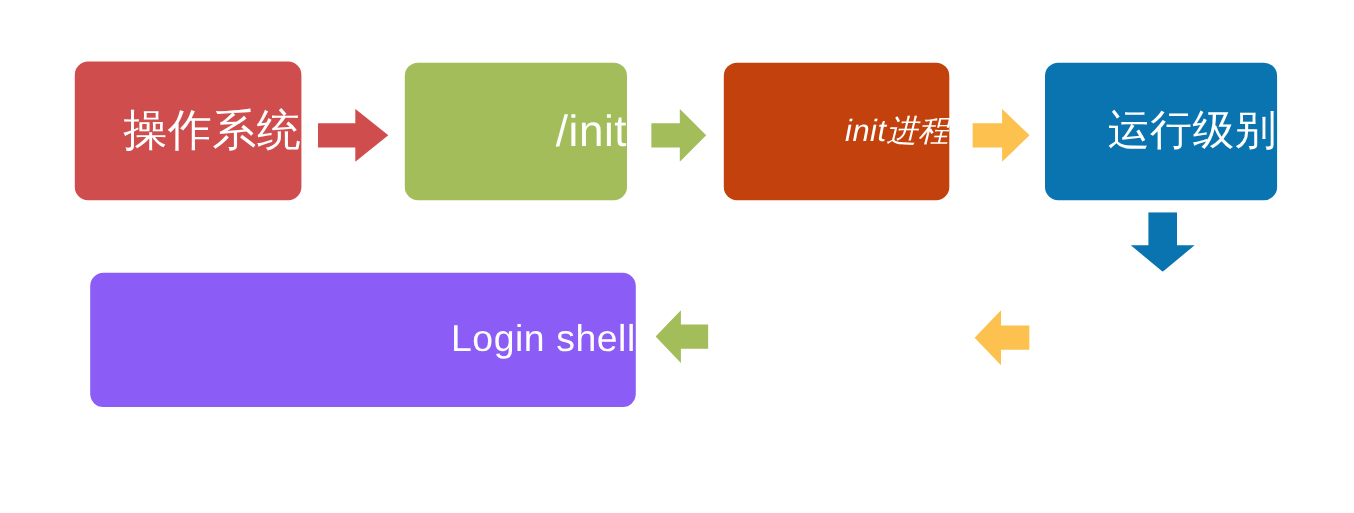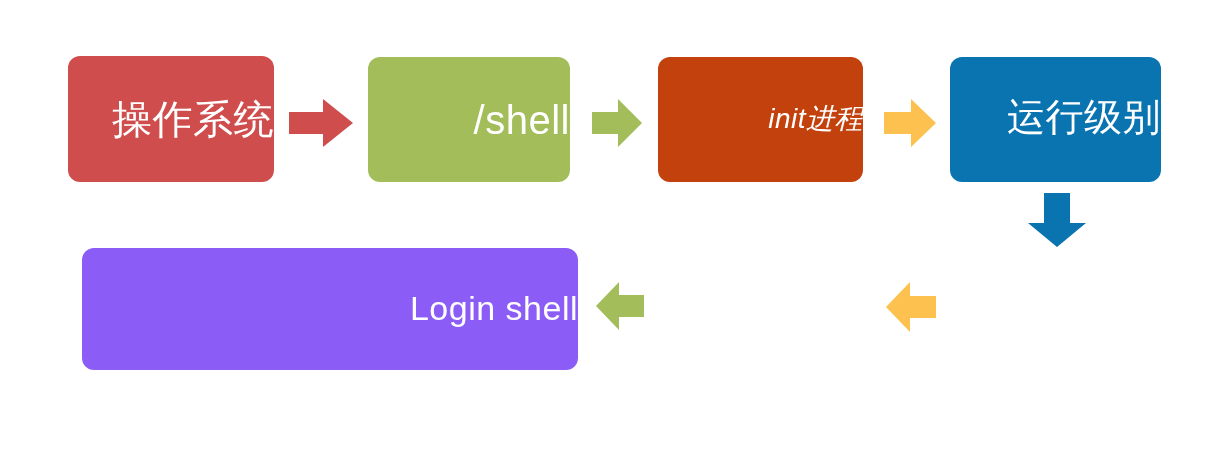--- a/index.html
+++ b/index.html
@@ -43,21 +43,21 @@
   .arrow svg {
     display: block;
     width: 100%;
     height: 100%;
   }
 
   
   #node-os        { left: 68px;  top: 56px;  width: 206px; height: 126px; background: #d04d4d; font-size: 40px; }
   #node-boot      { left: 368px; top: 57px;  width: 202px; height: 125px; background: #a2bd5a; font-size: 40px; }
   #node-init      { left: 658px; top: 57px;  width: 205px; height: 125px; background: #c2410c; font-size: 28px; font-style: italic; }
-  #node-runlevel  { left: 950px; top: 57px;  width: 211px; height: 125px; background: #0a74b0; font-size: 38px; font-family: Liberation Mono, monospace; }
+  #node-runlevel  { left: 950px; top: 57px;  width: 211px; height: 125px; background: #0a74b0; font-size: 38px; }
   #node-initd     { left: 950px; top: 248px; width: 211px; height: 122px; background: #7f3293; font-size: 34px; }
   #node-userlogin { left: 656px; top: 248px; width: 207px; height: 122px; background: #fcc14e; font-size: 38px; }
   #node-loginshell{ left: 82px;  top: 248px; width: 496px; height: 122px; background: #8b5cf6; font-size: 34px; }
 
   
   #arrow-os-boot       { left: 289px;  top: 99px;  width: 64px;  height: 48px; }
   #arrow-boot-init     { left: 592px;  top: 99px;  width: 50px;  height: 48px; }
   #arrow-init-runlevel { left: 884px;  top: 99px;  width: 52px;  height: 48px; }
   #arrow-runlevel-initd{ left: 1028px; top: 193px; width: 58px;  height: 54px; }
   #arrow-initd-user    { left: 886px;  top: 282px; width: 50px;  height: 50px; }
@@ -66,21 +66,21 @@
 </head>
 <body>
 
 <div id="canvas">
 
   <div class="node" id="node-os">
     <span class="node-label">操作系统</span>
   </div>
 
   <div class="node" id="node-boot">
-    <span class="node-label">/shell</span>
+    <span class="node-label">/init</span>
   </div>
 
   <div class="node" id="node-init">
     <span class="node-label">init进程</span>
   </div>
 
   <div class="node" id="node-runlevel">
     <span class="node-label">运行级别</span>
   </div>
 

